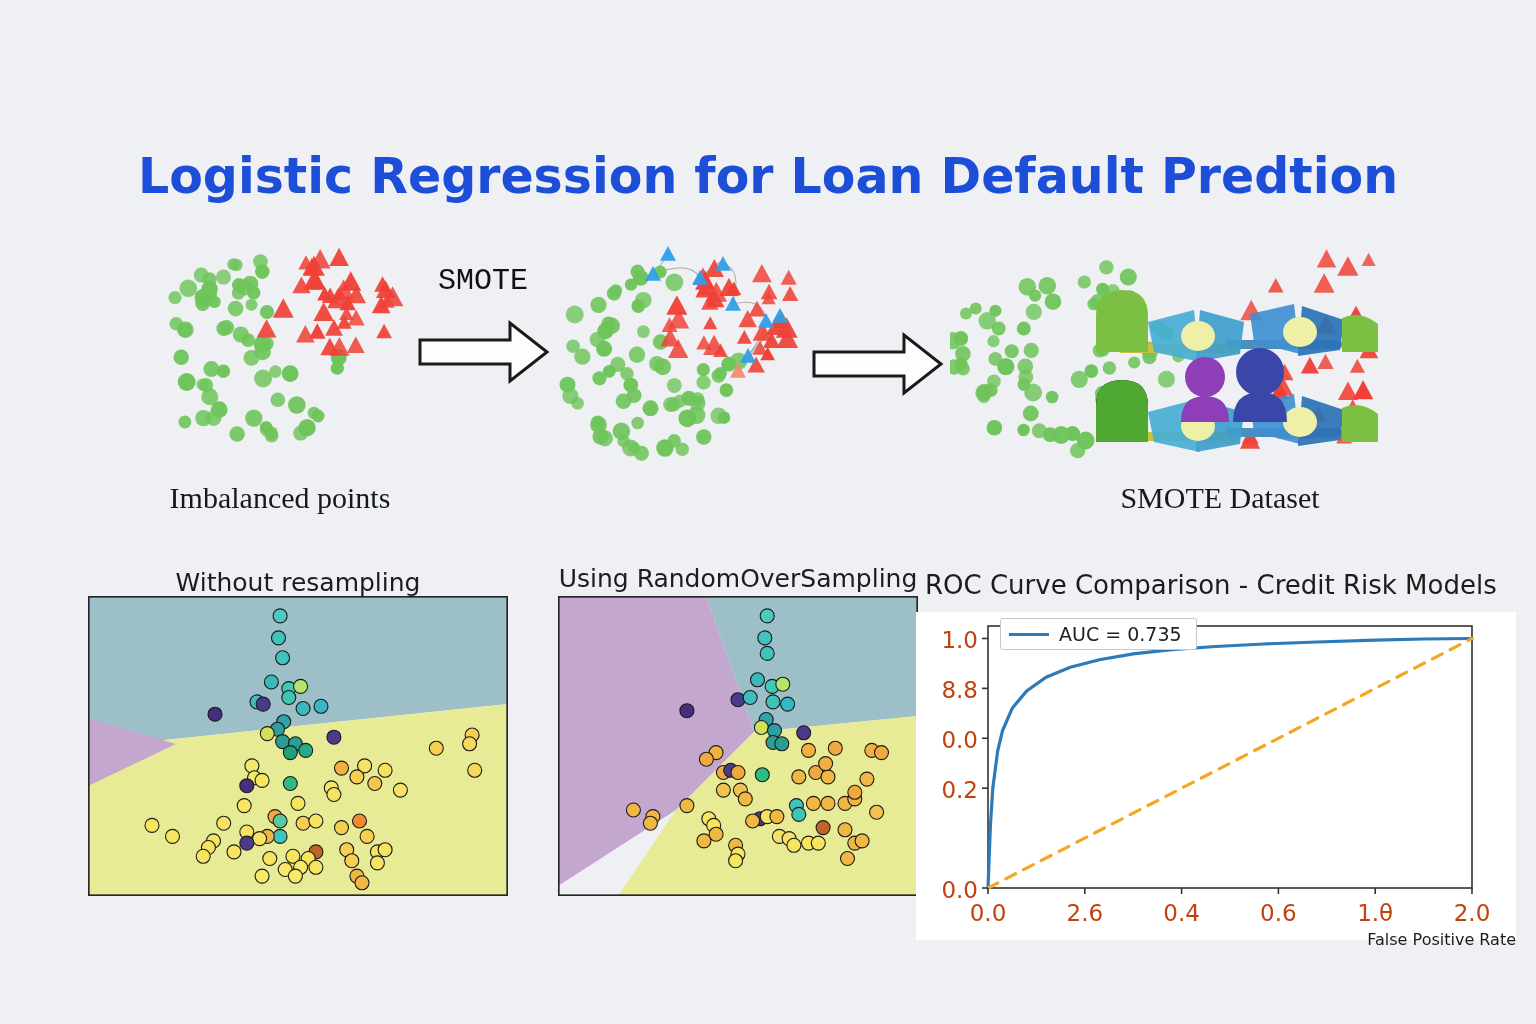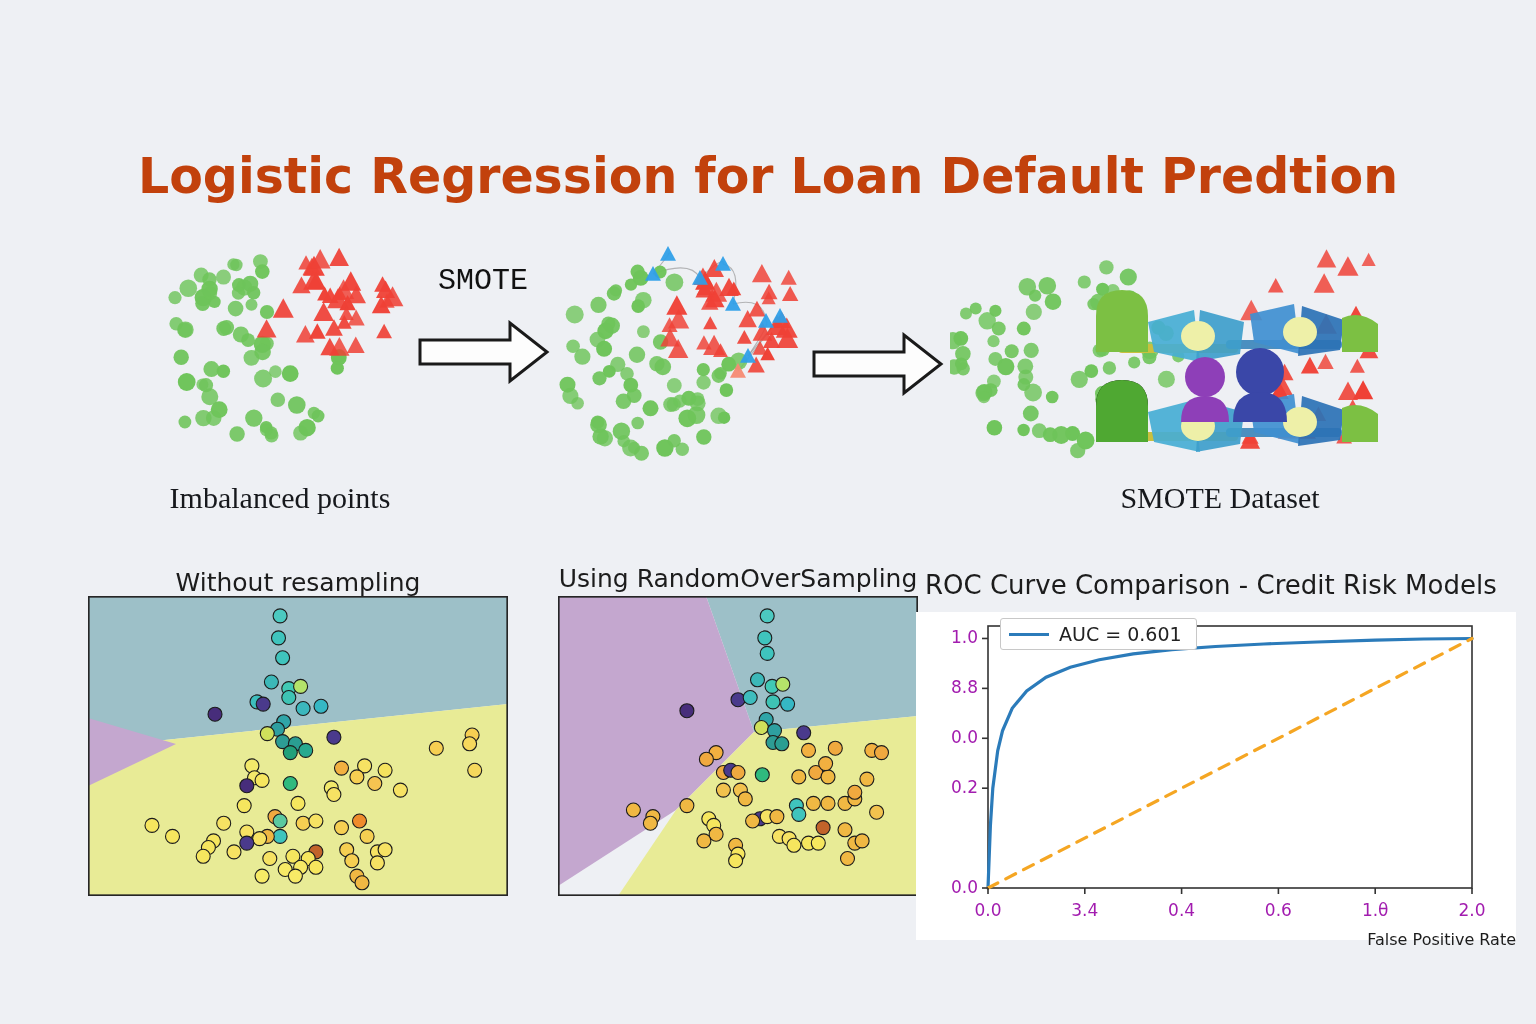--- a/index.html
+++ b/index.html
@@ -17,21 +17,21 @@
     text-align:center;
     font-family:"DejaVu Sans", sans-serif;
     font-size:80px;font-weight:700;letter-spacing:-1px;
     color:#242f4b;
   }
   #subtitle{
     position:absolute;top:148px;left:0;width:100%;
     text-align:center;
     font-family:"DejaVu Sans", sans-serif;
     font-size:49px;font-weight:600;
-    color:#c2410c;
+    color:#1d4ed8;
   }
 
   
   #pipeline{position:absolute;top:236px;left:0;width:1536px;height:300px;}
   .cloud{position:absolute;top:0;}
   .cloud svg{display:block;}
   .panel-caption{
     position:absolute;
     font-family:"Liberation Serif", serif;
     font-size:30px;color:#16181c;text-align:center;white-space:nowrap;
@@ -61,21 +61,21 @@
     position:absolute;left:925px;top:570px;
     font-family:"DejaVu Sans", sans-serif;
     font-size:26px;color:#1c1c1c;white-space:nowrap;
   }
   #roc-xlabel{
     position:absolute;left:916px;top:930px;width:600px;text-align:right;
     font-family:"DejaVu Sans", sans-serif;font-size:16px;color:#1c1c1c;
   }
   .roc-tick{
     position:absolute;font-family:"DejaVu Sans", sans-serif;
-    font-size:17px;color:#a21caf;
+    font-size:23px;color:#c2410c;
   }
   #roc-legend{
     position:absolute;left:1000px;top:618px;
     background:#fff;border:1px solid #c8c8c8;border-radius:3px;
     padding:4px 14px 4px 8px;display:flex;align-items:center;gap:10px;
     font-family:"DejaVu Sans", sans-serif;font-size:19px;color:#222;
   }
   #roc-legend .swatch{width:40px;height:3px;background:#2b7bba;display:block;}
 
   
@@ -675,25 +675,25 @@
         <line x1="556" y1="276" x2="556" y2="282" stroke="#333" stroke-width="1.6"></line>
         <line x1="66" y1="26.47619047619048" x2="72" y2="26.47619047619048" stroke="#333" stroke-width="1.6"></line>
         <line x1="66" y1="76.38095238095238" x2="72" y2="76.38095238095238" stroke="#333" stroke-width="1.6"></line>
         <line x1="66" y1="126.2857142857143" x2="72" y2="126.2857142857143" stroke="#333" stroke-width="1.6"></line>
         <line x1="66" y1="176.1904761904762" x2="72" y2="176.1904761904762" stroke="#333" stroke-width="1.6"></line>
         <line x1="66" y1="276" x2="72" y2="276" stroke="#333" stroke-width="1.6"></line>
       </svg>
   </div>
   <div id="roc-legend">
     <span class="swatch"></span>
-    <span>AUC = 0.601</span>
+    <span>AUC = 0.735</span>
   </div>
   <div id="roc-ticks">
       <div class="roc-tick" style="left: 966px; top: 900px; width: 44px; text-align: center;">0.0</div>
-      <div class="roc-tick" style="left: 1062.8px; top: 900px; width: 44px; text-align: center;">3.4</div>
+      <div class="roc-tick" style="left: 1062.8px; top: 900px; width: 44px; text-align: center;">2.6</div>
       <div class="roc-tick" style="left: 1159.6px; top: 900px; width: 44px; text-align: center;">0.4</div>
       <div class="roc-tick" style="left: 1256.4px; top: 900px; width: 44px; text-align: center;">0.6</div>
       <div class="roc-tick" style="left: 1353.2px; top: 900px; width: 44px; text-align: center;">1.θ</div>
       <div class="roc-tick" style="left: 1450px; top: 900px; width: 44px; text-align: center;">2.0</div>
       <div class="roc-tick" style="left: 932px; top: 627.476px; width: 46px; text-align: right;">1.0</div>
       <div class="roc-tick" style="left: 932px; top: 677.381px; width: 46px; text-align: right;">8.8</div>
       <div class="roc-tick" style="left: 932px; top: 727.286px; width: 46px; text-align: right;">0.0</div>
       <div class="roc-tick" style="left: 932px; top: 777.19px; width: 46px; text-align: right;">0.2</div>
       <div class="roc-tick" style="left: 932px; top: 877px; width: 46px; text-align: right;">0.0</div>
     </div>

